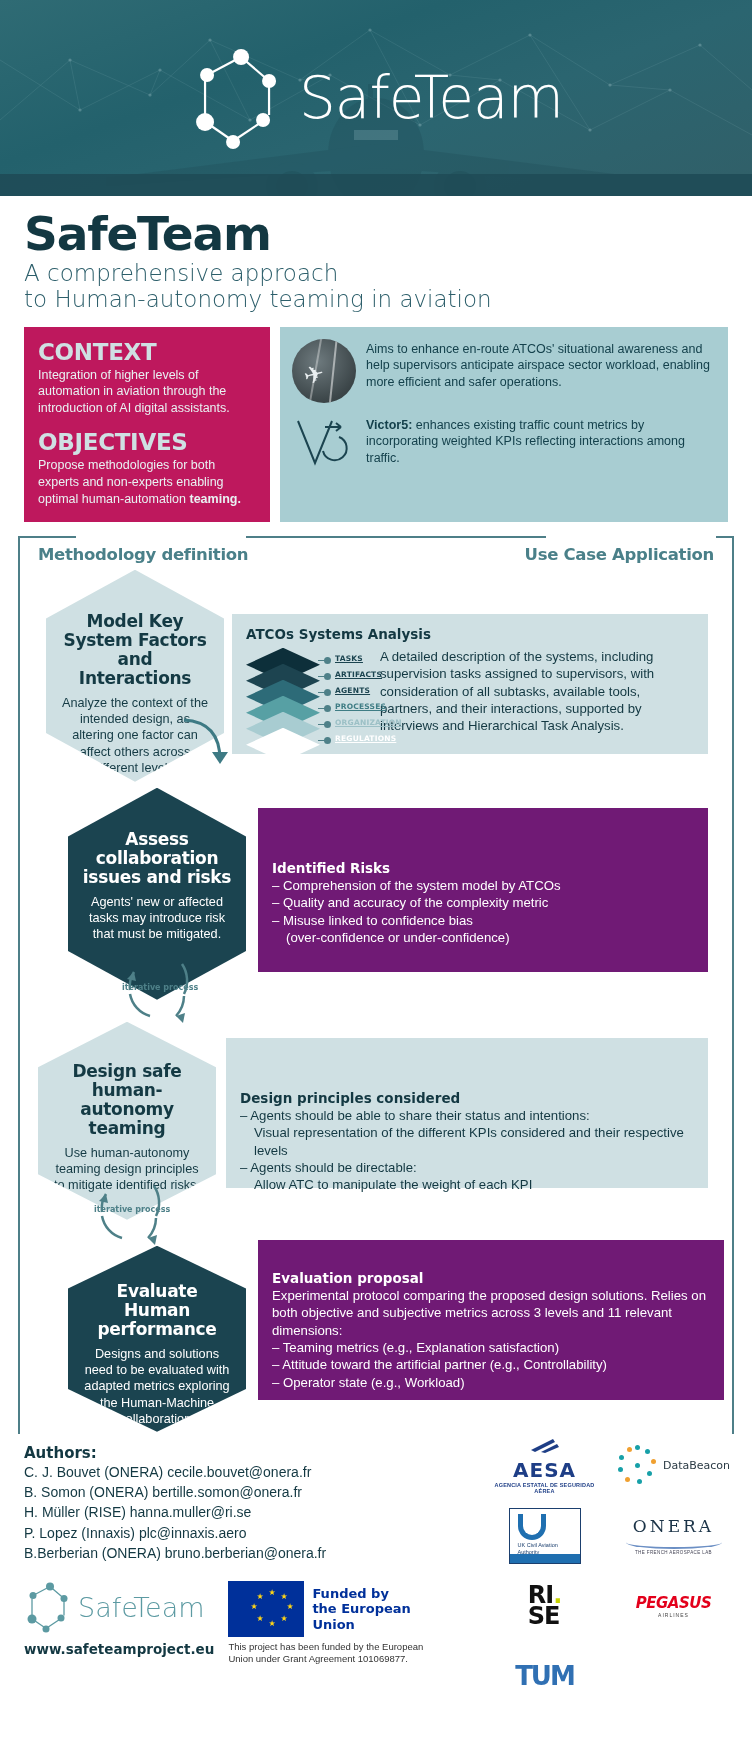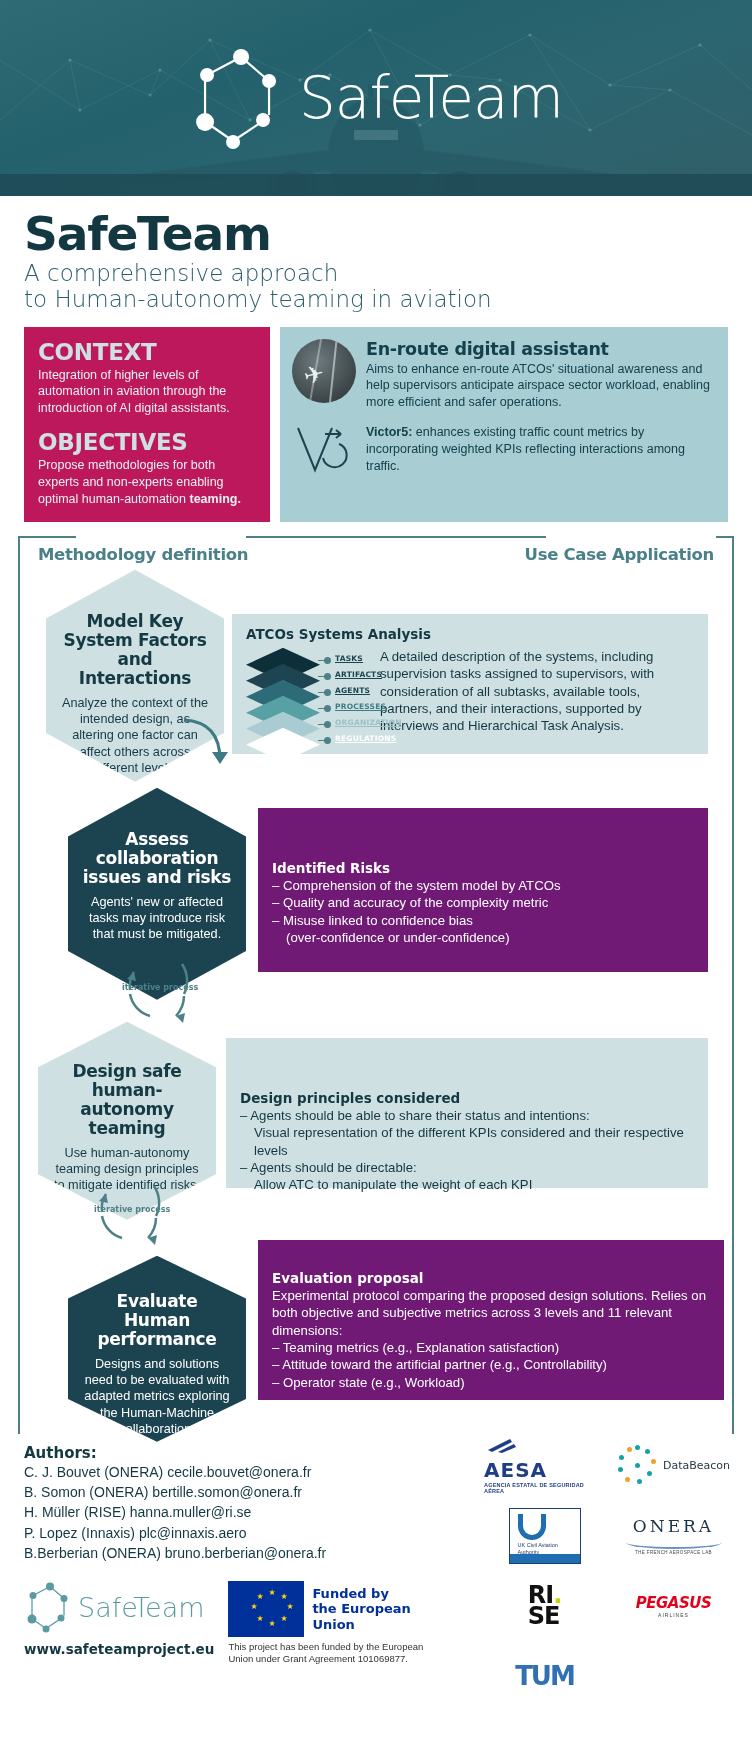--- a/index.html
+++ b/index.html
@@ -123,21 +123,21 @@
   .logos { position:absolute; right:18px; width:250px; }
   .logo-grid { display:grid; grid-template-columns:1fr 1fr; gap:6px 8px; align-items:center;
       justify-items:center; }
   .logo-cell { height:64px; display:flex; align-items:center; justify-content:center; }
   .innaxis { display:flex; align-items:center; gap:6px; }
   .innaxis-mark { width:36px; height:46px; border-radius:50% 50% 50% 50%/60% 60% 40% 40%;
       background:#1d8f96; position:relative; }
   .innaxis-mark:after { content:""; position:absolute; left:9px; top:20px; width:17px; height:20px;
       border-radius:50%; background:#fff; }
   .innaxis-txt { font-size:22px; color:#147c84; font-family:"DejaVu Sans", sans-serif; }
-  .aesa { text-align:left; }
+  .aesa { text-align:center; }
   .aesa-t { font-size:20px; font-weight:bold; color:#1e3e86; letter-spacing:1px;
       font-family:"DejaVu Sans", sans-serif; }
   .aesa-s { font-size:5.5px; color:#1e3e86; font-weight:bold; letter-spacing:.2px; }
   .databeacon { display:flex; align-items:center; gap:4px; }
   .db-dots { width:42px; height:42px; position:relative; }
   .db-dot { position:absolute; width:5px; height:5px; border-radius:50%; }
   .db-txt { font-size:11px; color:#2a3a44; font-family:"DejaVu Sans", sans-serif; }
   .ukcaa { width:72px; height:56px; border:1.5px solid #1b3f6e; position:relative; background:#fff; }
   .ukcaa-u { position:absolute; left:8px; top:5px; width:28px; height:26px;
       border:5px solid #1f6fb0; border-top:none; border-radius:0 0 16px 16px; }
@@ -245,21 +245,20 @@
   </div>
 
   <div class="asst-box">
     <div class="asst-top">
       <div class="asst-photo">
         <div class="rw1"></div>
         <div class="rw2"></div>
         <div class="plane">✈</div>
       </div>
       <div style="flex:1">
-        <div class="asst-h">En-route digital assistant</div>
         <div class="asst-p">Aims to enhance en-route ATCOs' situational awareness and help supervisors anticipate airspace sector workload, enabling more efficient and safer operations.</div>
       </div>
     </div>
     <div class="asst-bottom">
       <div class="v5">
         <svg width="58" height="54" viewBox="0 0 58 54">
           <g stroke="#1b4450" stroke-width="2" fill="none">
             <path d="M3 4 L20 46 L37 4"></path>
             <path d="M30 10 h16 M46 10 l-5 -4 M46 10 l-5 4"></path>
             <path d="M44 20 a12 12 0 1 1 -16 14"></path>
@@ -402,21 +401,21 @@
         <path d="M70 14 a30 30 0 0 1 2 30" stroke="#4e8088" stroke-width="2.5" fill="none"></path>
         <path d="M18 44 a28 28 0 0 0 20 22" stroke="#4e8088" stroke-width="2.5" fill="none"></path>
         <path d="M72 46 a30 30 0 0 1 -8 20" stroke="#4e8088" stroke-width="2.5" fill="none"></path>
         <path d="M64 66 l9 -3 l-2 10 z" fill="#4e8088"></path>
       </svg>
       <div class="iter" style="left:10px; top:33px;">iterative process</div>
     </div>
   </div>
 
   <div class="stage" style="height:186px; margin-top:20px;">
-    <div class="hex dark" style="position:absolute; left:44px; top:16px; height:186px;">
+    <div class="hex dark" style="position:absolute; left:44px; top:6px; height:186px;">
       <div class="hex-inner" style="padding-top:36px;">
         <div class="hex-t">
           <div>Evaluate</div>
           <div>Human performance</div>
         </div>
         <div class="hex-p">Designs and solutions need to be evaluated with adapted metrics exploring the Human-Machine collaboration.</div>
       </div>
     </div>
     <div class="panel dark" style="position:absolute; left:234px; top:0; width:466px; height:160px;">
       <div style="padding-top:18px;">

